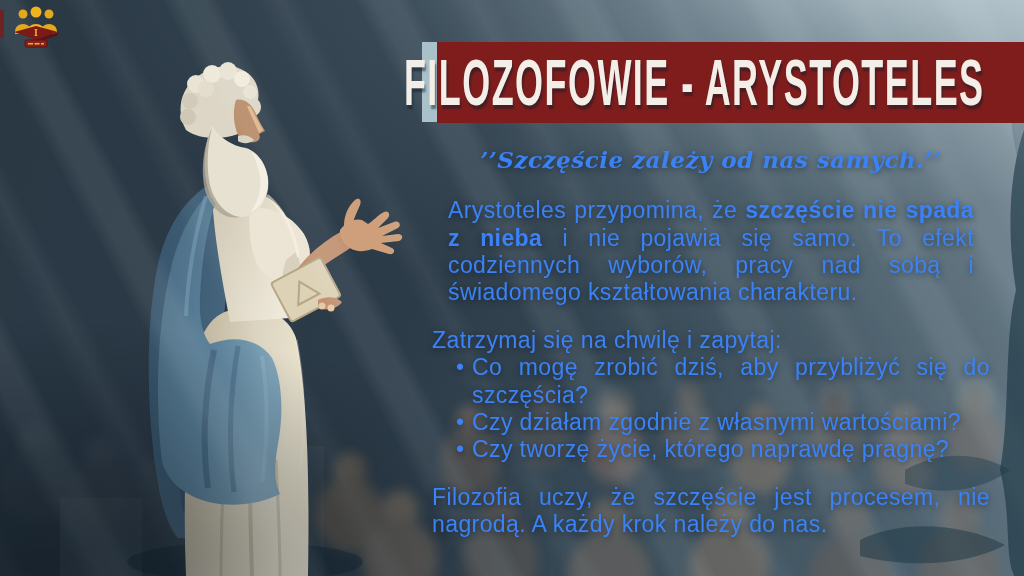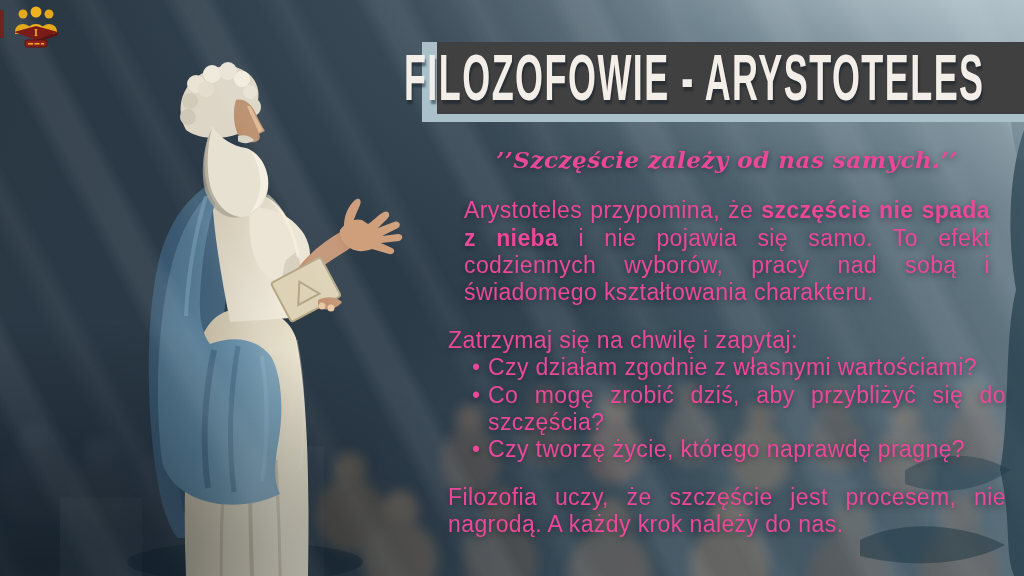--- a/index.html
+++ b/index.html
@@ -24,33 +24,33 @@
         rgba(255,255,255,0) 0px, rgba(255,255,255,0) 30px,
         rgba(236,244,248,.08) 44px, rgba(236,244,248,.08) 66px,
         rgba(255,255,255,0) 82px, rgba(255,255,255,0) 128px,
         rgba(236,244,248,.05) 146px, rgba(255,255,255,0) 170px);
   }
   
   .logo{position:absolute;left:8px;top:2px;width:56px;height:48px;}
   
   .banner-frame{position:absolute;left:422px;top:42px;width:602px;height:80px;background:#aac1c9;}
   .banner-bar{
-    position:absolute;left:437px;top:42px;width:587px;height:72px;background:#404040;
+    position:absolute;left:437px;top:42px;width:587px;height:81px;background:#7f1d1d;
     display:flex;align-items:center;justify-content:center;padding-right:72px;box-sizing:border-box;
   }
   .title{
     display:inline-block;white-space:nowrap;
     font-weight:bold;font-size:50px;letter-spacing:2px;color:#f3efe8;
     transform:scale(.72,1.28);transform-origin:center;
     text-shadow:2px 3px 2px rgba(18,30,40,.5);
   }
   
   .content{
-    position:absolute;left:448px;top:146px;width:558px;
-    color:#ec4899;font-size:23px;line-height:1.19;letter-spacing:.4px;
+    position:absolute;left:432px;top:146px;width:558px;
+    color:#3b82f6;font-size:23px;line-height:1.19;letter-spacing:.4px;
     text-shadow:0 2px 6px rgba(8,18,28,.5);
   }
   .quote{
     font-family:"DejaVu Serif",serif;font-style:italic;font-weight:bold;
     font-size:23px;text-align:center;margin:0 0 24px 0;letter-spacing:.5px;
   }
   .para{text-align:justify;margin:16px;}
   .para .em{font-weight:bold;}
   .prompt{margin:20px 0 0 0;}
   .bullets{list-style:none;margin:0;padding:0 0 0 24px;}
@@ -220,20 +220,20 @@
   <div class="banner-frame"></div>
   <div class="banner-bar">
     <span class="title">FILOZOFOWIE - ARYSTOTELES</span>
   </div>
 
   <div class="content">
     <p class="quote">’’Szczęście zależy od nas samych.’’</p>
     <p class="para"><span>Arystoteles przypomina, że </span><span class="em">szczęście nie spada z nieba</span><span> i nie pojawia się samo. To efekt codziennych wyborów, pracy nad sobą i świadomego kształtowania charakteru.</span></p>
     <p class="prompt">Zatrzymaj się na chwilę i zapytaj:</p>
     <ul class="bullets">
+      <li><span>Co mogę zrobić dziś, aby przybliżyć się do szczęścia?</span></li>
       <li><span>Czy działam zgodnie z własnymi wartościami?</span></li>
-      <li><span>Co mogę zrobić dziś, aby przybliżyć się do szczęścia?</span></li>
       <li><span>Czy tworzę życie, którego naprawdę pragnę?</span></li>
     </ul>
     <p class="conclusion">Filozofia uczy, że szczęście jest procesem, nie nagrodą. A każdy krok należy do nas.</p>
   </div>
 
 </div>
 
 </body></html>

